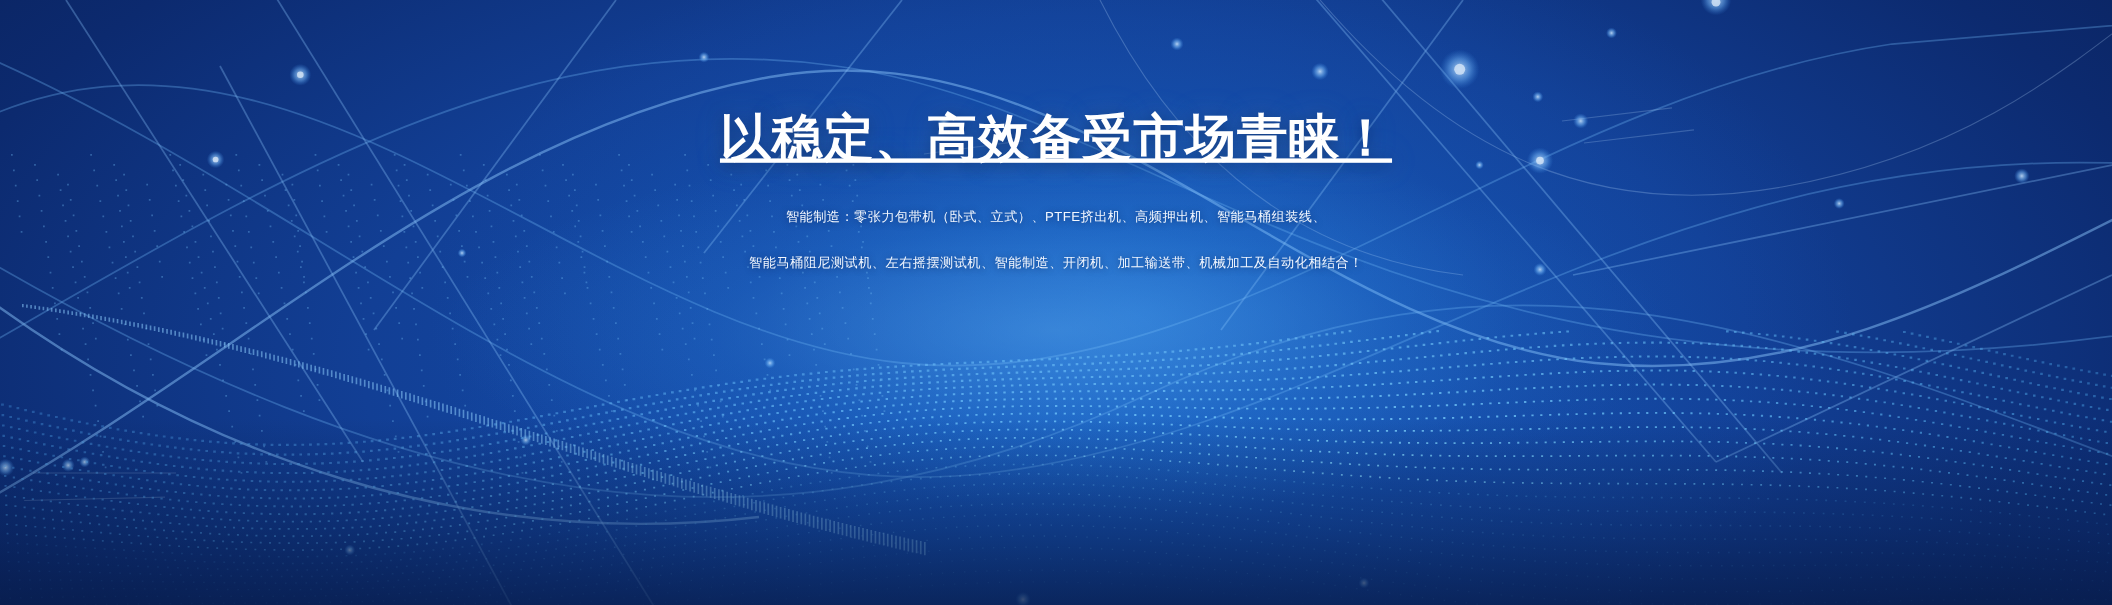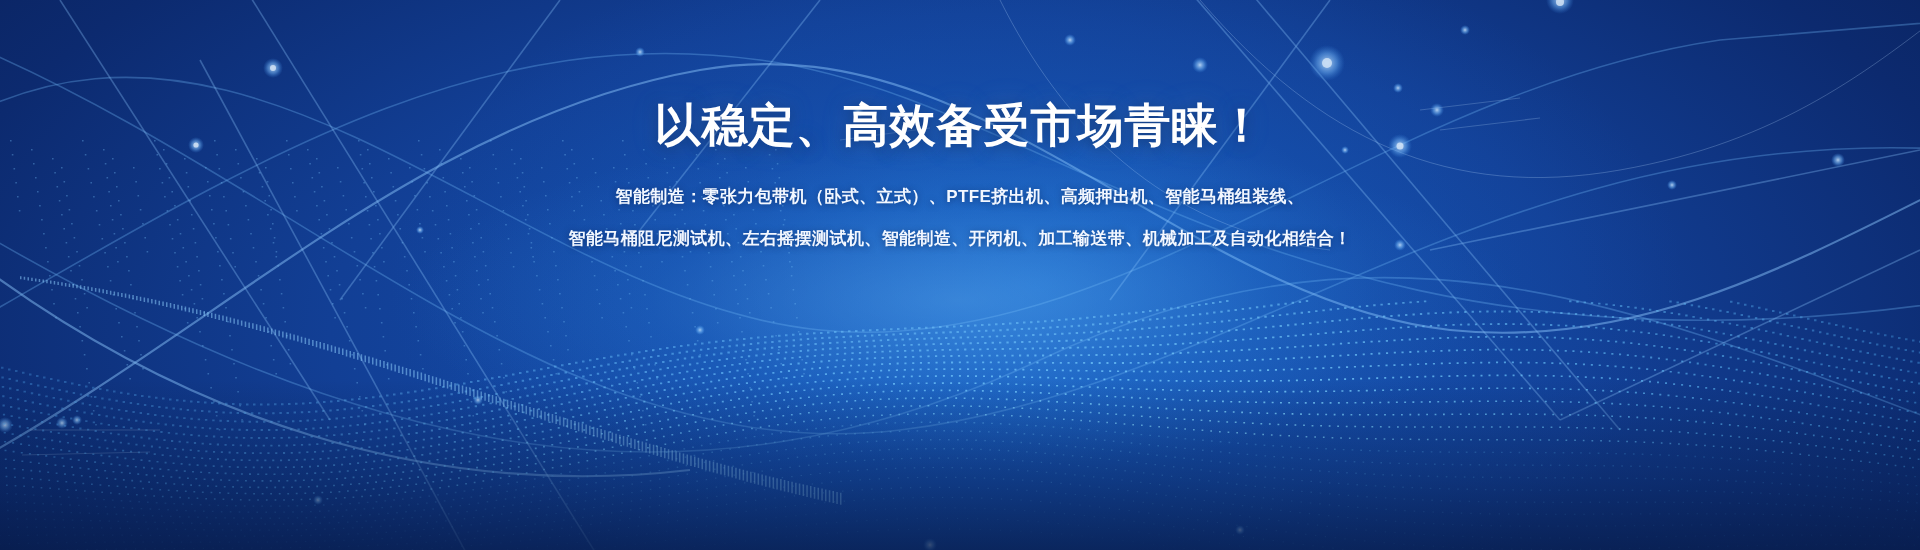--- a/index.html
+++ b/index.html
@@ -48,27 +48,27 @@
 
   .title-line{
     color:#ffffff;
     font-size:46px;
     font-weight:700;
     letter-spacing:2px;
     line-height:57px;
     text-shadow:0 2px 14px rgba(4,26,72,0.55), 0 0 26px rgba(130,200,255,0.25);
     white-space:nowrap;
   }
-  .title-line.line2{ letter-spacing:1px; }
+  .title-line.line2{ letter-spacing:1px;text-decoration:underline; }
 
   .subtitle-block{ margin-top:22px; }
   .subtitle-line{
     color:#f2f7ff;
-    font-size:17px;
-    font-weight:700;
+    font-size:12px;
+    font-weight:400;
     line-height:42px;
     letter-spacing:.4px;
     text-shadow:0 1px 6px rgba(4,26,72,0.5);
     white-space:nowrap;
   }
 </style>
 </head>
 <body>
 
 <div id="banner">

